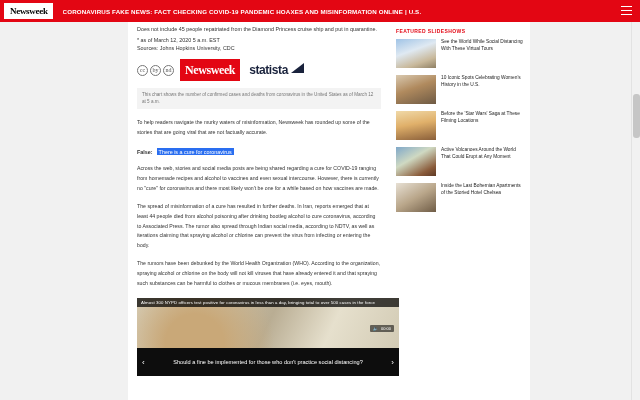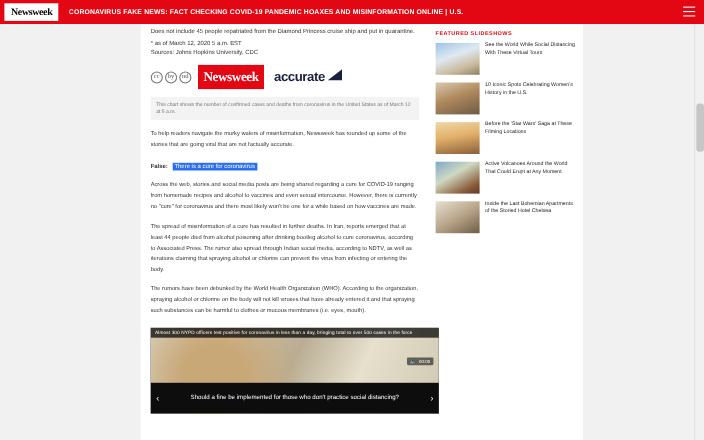--- a/index.html
+++ b/index.html
@@ -185,21 +185,21 @@
         <p class="l3">Sources: Johns Hopkins University, CDC</p>
 
         <div class="brandrow">
           <div class="cc-icons">
             <span>cc</span>
             <span>by</span>
             <span>nd</span>
           </div>
           <div class="nwk-logo">Newsweek</div>
           <div class="statista">
-            <span>accurate</span>
+            <span>statista</span>
             <span class="mark">
               <svg width="13" height="12" viewBox="0 0 13 12" aria-hidden="true">
                 <polygon points="0,11 13,11 13,1" fill="#19223c"></polygon>
               </svg>
             </span>
           </div>
         </div>
 
         <div class="chartnote">This chart shows the number of confirmed cases and deaths from coronavirus in the United States as of March 12 at 5 a.m.</div>
       </div>

